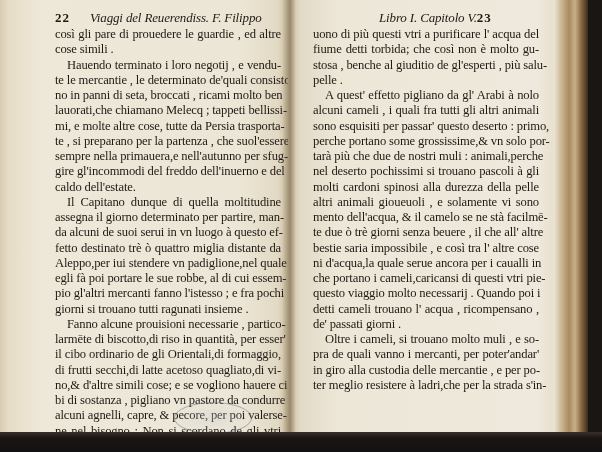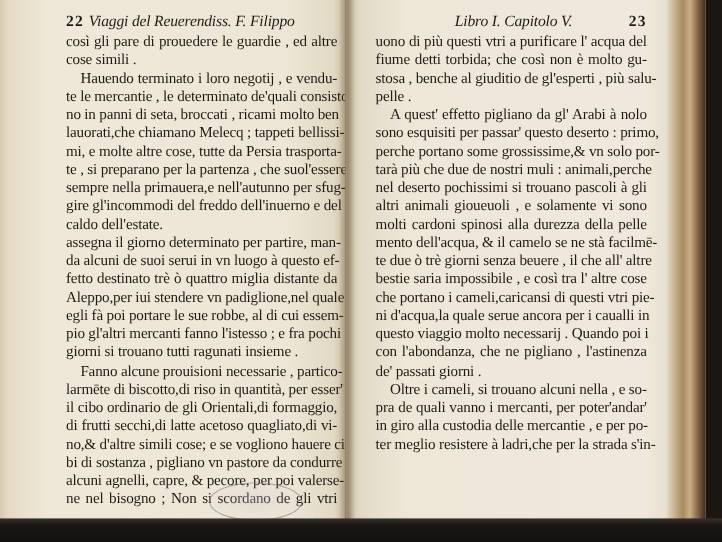--- a/index.html
+++ b/index.html
@@ -42,22 +42,22 @@
   }
   .left-block { left: 55px; top: 10px; width: 226px; }
   .right-block { left: 313px; top: 10px; width: 226px; }
   .running-head {
     display: flex; align-items: baseline;
     height: 17px;
     font-size: 13px;
   }
   .page-num { font-weight: bold; letter-spacing: 1px; }
   .head-title { font-style: italic; }
-  .left-block .head-title { margin-left: 4px; text-align: right; }
-  .right-block .running-head { justify-content: space-between; }
+  .left-block .head-title { margin-left: 20px; text-align: right; }
+  .right-block .running-head { }
   .right-block .head-title { margin-left: 66px; }
   .line {
     white-space: nowrap;
     text-align: justify;
     text-align-last: justify;
     height: 15.25px;
   }
   .line.last { text-align-last: left; }
   .line.indent { padding-left: 12px; }
   .stamp {
@@ -86,20 +86,21 @@
           <div class="line last">cose simili .</div>
           <div class="line indent">Hauendo terminato i loro negotij , e vendu-</div>
           <div class="line">te le mercantie , le determinato de'quali consisto-</div>
           <div class="line">no in panni di seta, broccati , ricami molto ben</div>
           <div class="line">lauorati,che chiamano Melecq ; tappeti bellissi-</div>
           <div class="line">mi, e molte altre cose, tutte da Persia trasporta-</div>
           <div class="line">te , si preparano per la partenza , che suol'essere</div>
           <div class="line">sempre nella primauera,e nell'autunno per sfug-</div>
           <div class="line">gire gl'incommodi del freddo dell'inuerno e del</div>
           <div class="line last">caldo dell'estate.</div>
+          <div class="line indent">Il Capitano dunque di quella moltitudine</div>
           <div class="line">assegna il giorno determinato per partire, man-</div>
           <div class="line">da alcuni de suoi serui in vn luogo à questo ef-</div>
           <div class="line">fetto destinato trè ò quattro miglia distante da</div>
           <div class="line">Aleppo,per iui stendere vn padiglione,nel quale</div>
           <div class="line">egli fà poi portare le sue robbe, al di cui essem-</div>
           <div class="line">pio gl'altri mercanti fanno l'istesso ; e fra pochi</div>
           <div class="line last">giorni si trouano tutti ragunati insieme .</div>
           <div class="line indent">Fanno alcune prouisioni necessarie , partico-</div>
           <div class="line">larmēte di biscotto,di riso in quantità, per esser'</div>
           <div class="line">il cibo ordinario de gli Orientali,di formaggio,</div>
@@ -119,35 +120,36 @@
       <div class="running-head">
         <span class="head-title">Libro I. Capitolo V.</span>
         <span class="page-num">23</span>
       </div>
       <div id="right-lines">
           <div class="line">uono di più questi vtri a purificare l' acqua del</div>
           <div class="line">fiume detti torbida; che così non è molto gu-</div>
           <div class="line">stosa , benche al giuditio de gl'esperti , più salu-</div>
           <div class="line last">pelle .</div>
           <div class="line indent">A quest' effetto pigliano da gl' Arabi à nolo</div>
+          <div class="line">alcuni cameli , i quali fra tutti gli altri animali</div>
           <div class="line">sono esquisiti per passar' questo deserto : primo,</div>
           <div class="line">perche portano some grossissime,&amp; vn solo por-</div>
           <div class="line">tarà più che due de nostri muli : animali,perche</div>
           <div class="line">nel deserto pochissimi si trouano pascoli à gli</div>
+          <div class="line">molti cardoni spinosi alla durezza della pelle</div>
           <div class="line">altri animali gioueuoli , e solamente vi sono</div>
-          <div class="line">molti cardoni spinosi alla durezza della pelle</div>
           <div class="line">mento dell'acqua, &amp; il camelo se ne stà facilmē-</div>
           <div class="line">te due ò trè giorni senza beuere , il che all' altre</div>
           <div class="line">bestie saria impossibile , e così tra l' altre cose</div>
+          <div class="line">ni d'acqua,la quale serue ancora per i caualli in</div>
           <div class="line">che portano i cameli,caricansi di questi vtri pie-</div>
-          <div class="line">ni d'acqua,la quale serue ancora per i caualli in</div>
           <div class="line">questo viaggio molto necessarij . Quando poi i</div>
-          <div class="line">con l'abondanza, che ne pigliano , l'astinenza</div>
+          <div class="line">detti cameli trouano l' acqua , ricompensano ,</div>
           <div class="line last">de' passati giorni .</div>
-          <div class="line indent">Oltre i cameli, si trouano alcuni nella , e so-</div>
+          <div class="line indent">Oltre i cameli, si trouano molto muli , e so-</div>
           <div class="line">pra de quali vanno i mercanti, per poter'andar'</div>
           <div class="line">in giro alla custodia delle mercantie , e per po-</div>
           <div class="line">ter meglio resistere à ladri,che per la strada s'in-</div>
         </div>
 
     </div>
   </div>
 
   <div class="gutter-shadow"></div>
   <div class="fore-edge"></div>

